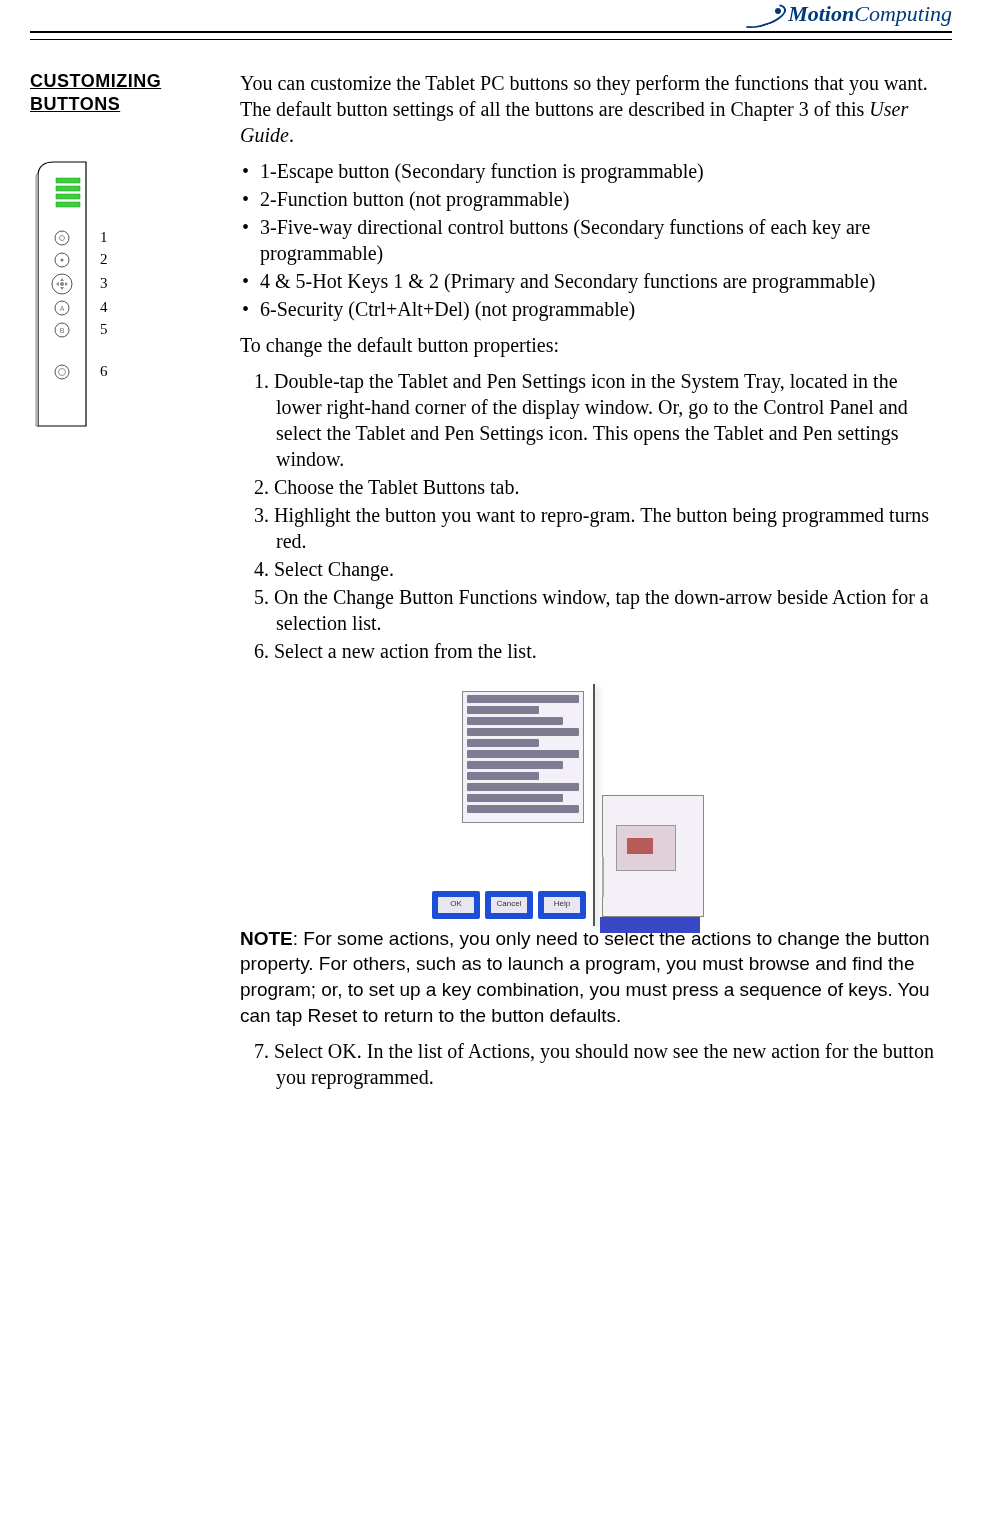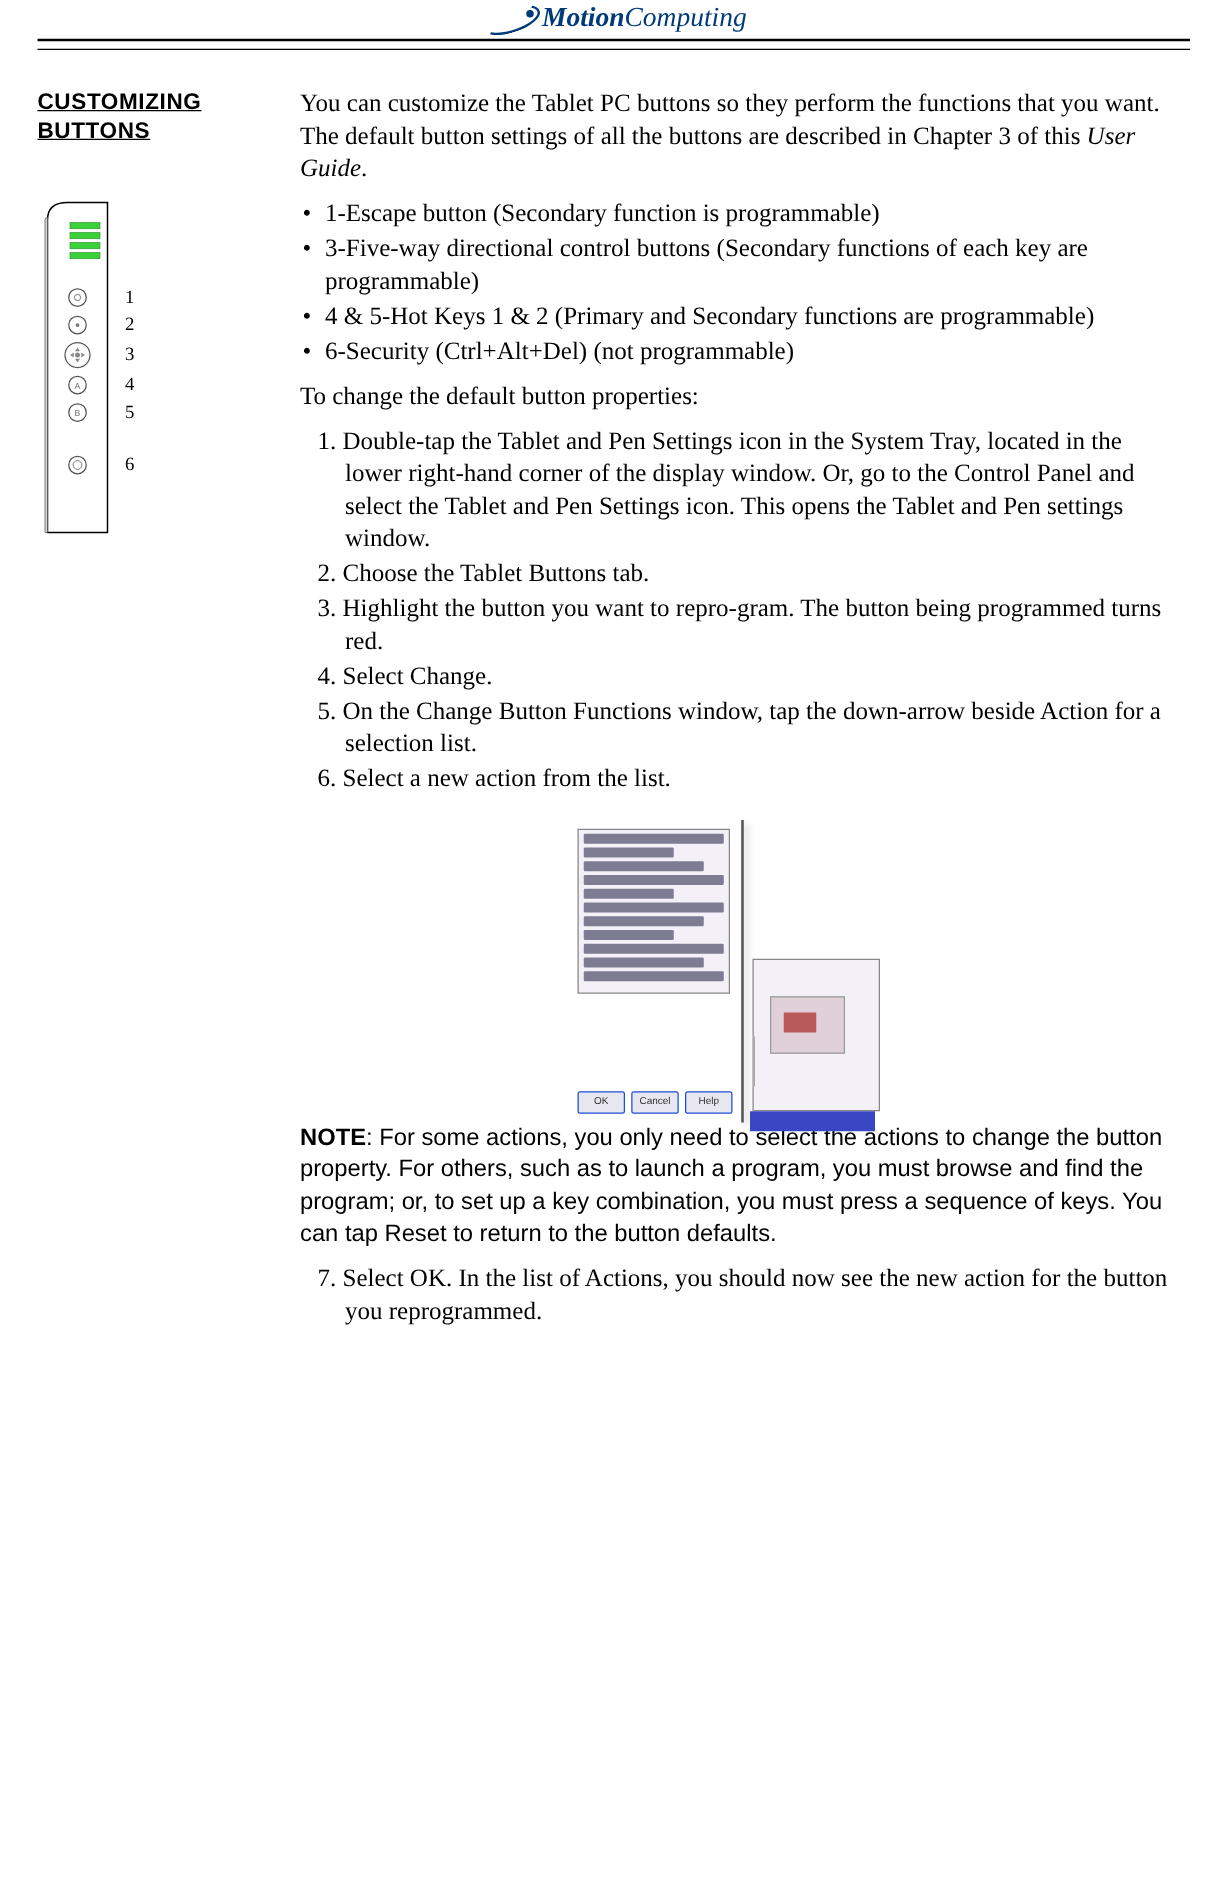--- a/index.html
+++ b/index.html
@@ -11,21 +11,21 @@
       color: #000;
       background: #fff;
       width: 982px;
     }
     .page {
       padding: 0 30px 30px 30px;
       box-sizing: border-box;
     }
     .header {
       display: flex;
-      justify-content: center;
+      justify-content: flex-end;
       align-items: flex-end;
       border-bottom: 2.5px solid #000;
       padding-bottom: 2px;
       margin-bottom: 6px;
     }
     .logo {
       font-style: italic;
       font-weight: bold;
       font-size: 22px;
       color: #003a7a;
@@ -147,21 +147,21 @@
       border: 1px solid #888;
     }
     .ss-top { top: 6px; right: 10px; width: 120px; height: 130px; }
     .ss-left { top: 110px; left: 8px; width: 100px; height: 120px; }
     .ss-row { height: 8px; background: #7d7c92; margin: 3px 4px; border-radius: 1px; }
     .ss-row.short { width: 60%; }
     .ss-row.mid { width: 80%; }
     .ss-blue { position: absolute; left: 6px; top: 232px; width: 100px; height: 16px; background: #3a47c5; }
     .ss-bottom { position: absolute; left: 8px; right: 8px; bottom: 28px; height: 38px; background: #f8f7fb; border: 1px solid #aaa; }
     .ss-btns { position: absolute; right: 8px; bottom: 6px; display: flex; gap: 5px; }
-    .ss-btn { width: 36px; height: 16px; background: #e8e6ee; border: 1px solid #1d4ed8; border-radius: 2px; font-size: 8px; font-family: Arial; display: flex; align-items: center; justify-content: center; color: #333; }
+    .ss-btn { width: 36px; height: 16px; background: #e8e6ee; border: 6px solid #1d4ed8; border-radius: 2px; font-size: 8px; font-family: Arial; display: flex; align-items: center; justify-content: center; color: #333; }
     .ss-thumb { position: absolute; left: 22px; top: 140px; width: 58px; height: 44px; background: #e0d1d8; border: 1px solid #999; }
     .ss-thumb::after { content: ""; display: block; margin: 12px 10px; width: 26px; height: 16px; background: #b85a5a; }
     .note {
       font-family: Arial, Helvetica, sans-serif;
       font-size: 19px;
       margin: 12px 0 12px 0;
       line-height: 1.35;
     }
     .note-strong {
       font-weight: bold;
@@ -239,20 +239,21 @@
           <text x="70" y="220" font-size="15" font-family="Times New Roman">6</text>
         </svg>
       </div>
     </div>
 
     <div class="main">
       <p><span>You can customize the Tablet PC buttons so they perform the functions that you want. The default button settings of all the buttons are described in Chapter 3 of this </span><span class="italic">User Guide</span><span>.</span></p>
 
       <ul class="bullets">
         <li>1-Escape button (Secondary function is programmable)</li>
+        <li>2-Function button (not programmable)</li>
         <li>3-Five-way directional control buttons (Secondary functions of each key are programmable)</li>
         <li>4 &amp; 5-Hot Keys 1 &amp; 2 (Primary and Secondary functions are programmable)</li>
         <li>6-Security (Ctrl+Alt+Del) (not programmable)</li>
       </ul>
 
       <p>To change the default button properties:</p>
 
       <div class="steps-wrap">
         <div class="steps">
           <div class="step">1. Double-tap the Tablet and Pen Settings icon in the System Tray, located in the lower right-hand corner of the display window. Or, go to the Control Panel and select the Tablet and Pen Settings icon. This opens the Tablet and Pen settings window.</div>

